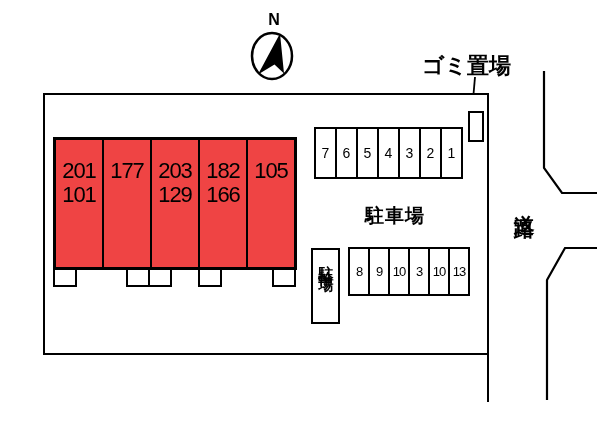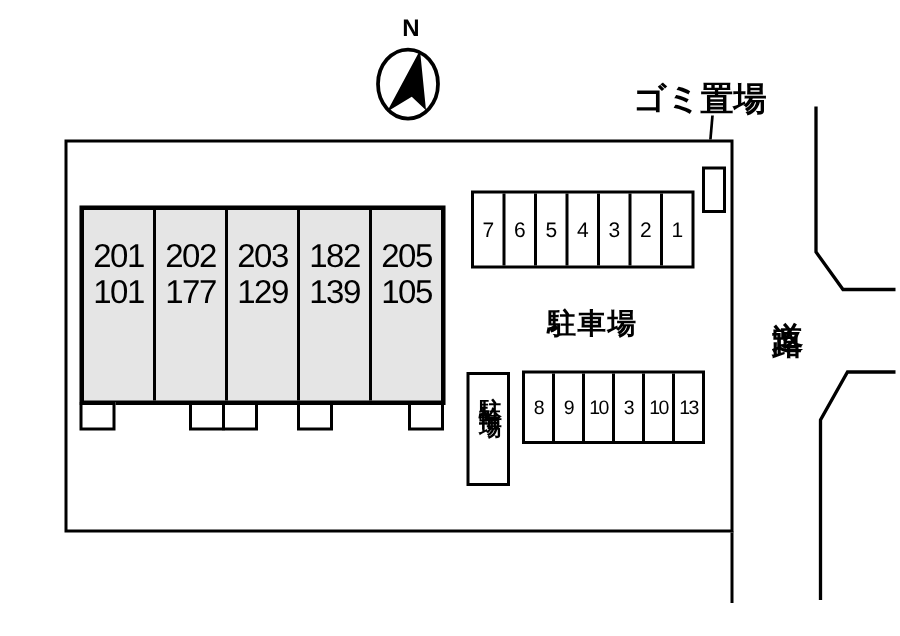--- a/index.html
+++ b/index.html
@@ -28,21 +28,21 @@
     border: 2px solid #000;
     background: #fff;
   }
   
   .building {
     position: absolute;
     left: 53px; top: 137px;
     width: 244px; height: 133px;
     border: 3px solid #000;
     display: flex;
-    background: #e5e5e5;
+    background: #ef4444;
   }
   .unit {
     flex: 1;
     border-right: 2px solid #000;
     text-align: center;
     padding-top: 19px;
     font-size: 22px;
     line-height: 24px;
     letter-spacing: -1px;
   }
@@ -146,33 +146,31 @@
   <div class="lbl compass-n">N</div>
 
   <div class="site-boundary"></div>
 
   <div class="building">
     <div class="unit">
       <span>201</span>
       <span>101</span>
     </div>
     <div class="unit">
-      <span>202</span>
       <span>177</span>
     </div>
     <div class="unit">
       <span>203</span>
       <span>129</span>
     </div>
     <div class="unit">
       <span>182</span>
-      <span>139</span>
-    </div>
-    <div class="unit">
-      <span>205</span>
+      <span>166</span>
+    </div>
+    <div class="unit">
       <span>105</span>
     </div>
   </div>
 
   <div class="entry-step" style="left:53px;"></div>
   <div class="entry-step" style="left:126px;"></div>
   <div class="entry-step" style="left:148px;"></div>
   <div class="entry-step" style="left:198px;"></div>
   <div class="entry-step" style="left:272px;"></div>
 

